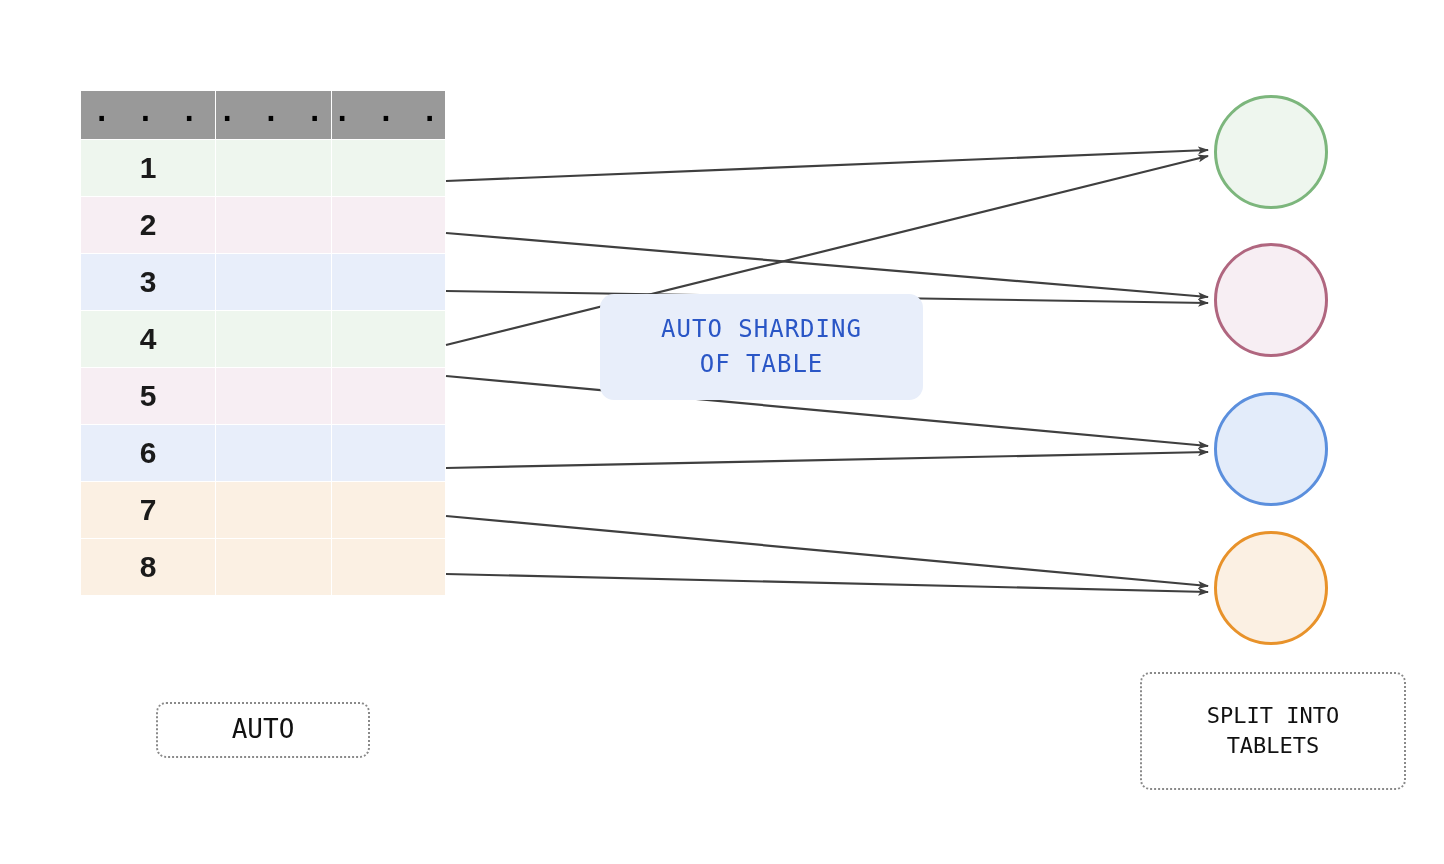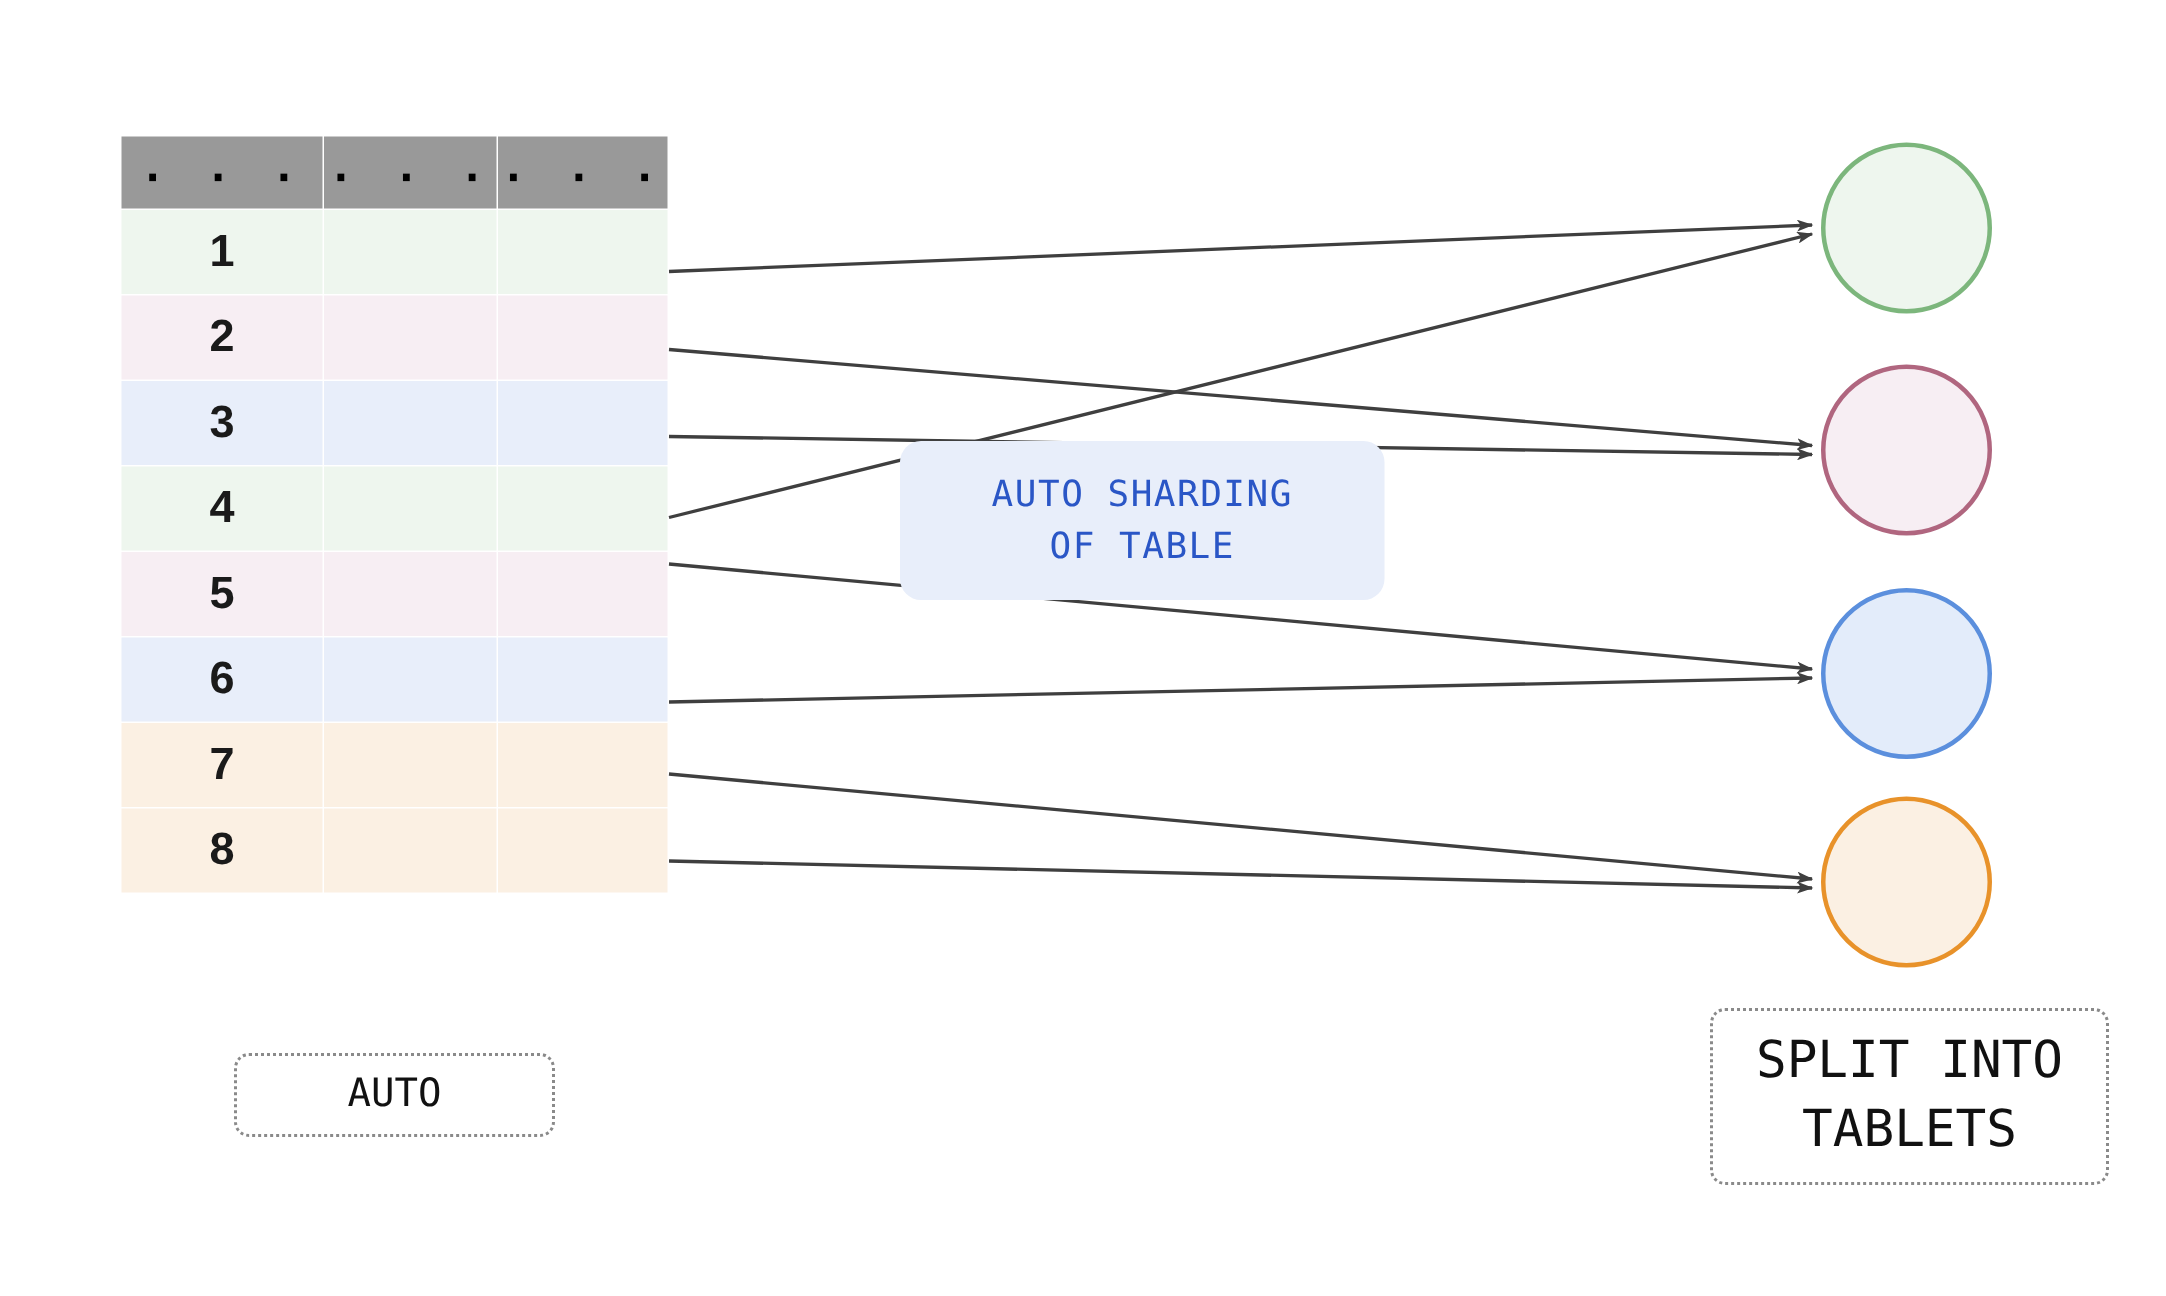--- a/index.html
+++ b/index.html
@@ -122,21 +122,21 @@
     top: 702px;
     width: 214px;
     height: 56px;
     font-size: 26px;
   }
   #caption-tablets {
     left: 1140px;
     top: 672px;
     width: 266px;
     height: 118px;
-    font-size: 34px;
+    font-size: 22px;
   }
 
   
   #edges {
     position: absolute;
     left: 0;
     top: 0;
     width: 1444px;
     height: 864px;
     z-index: 1;

